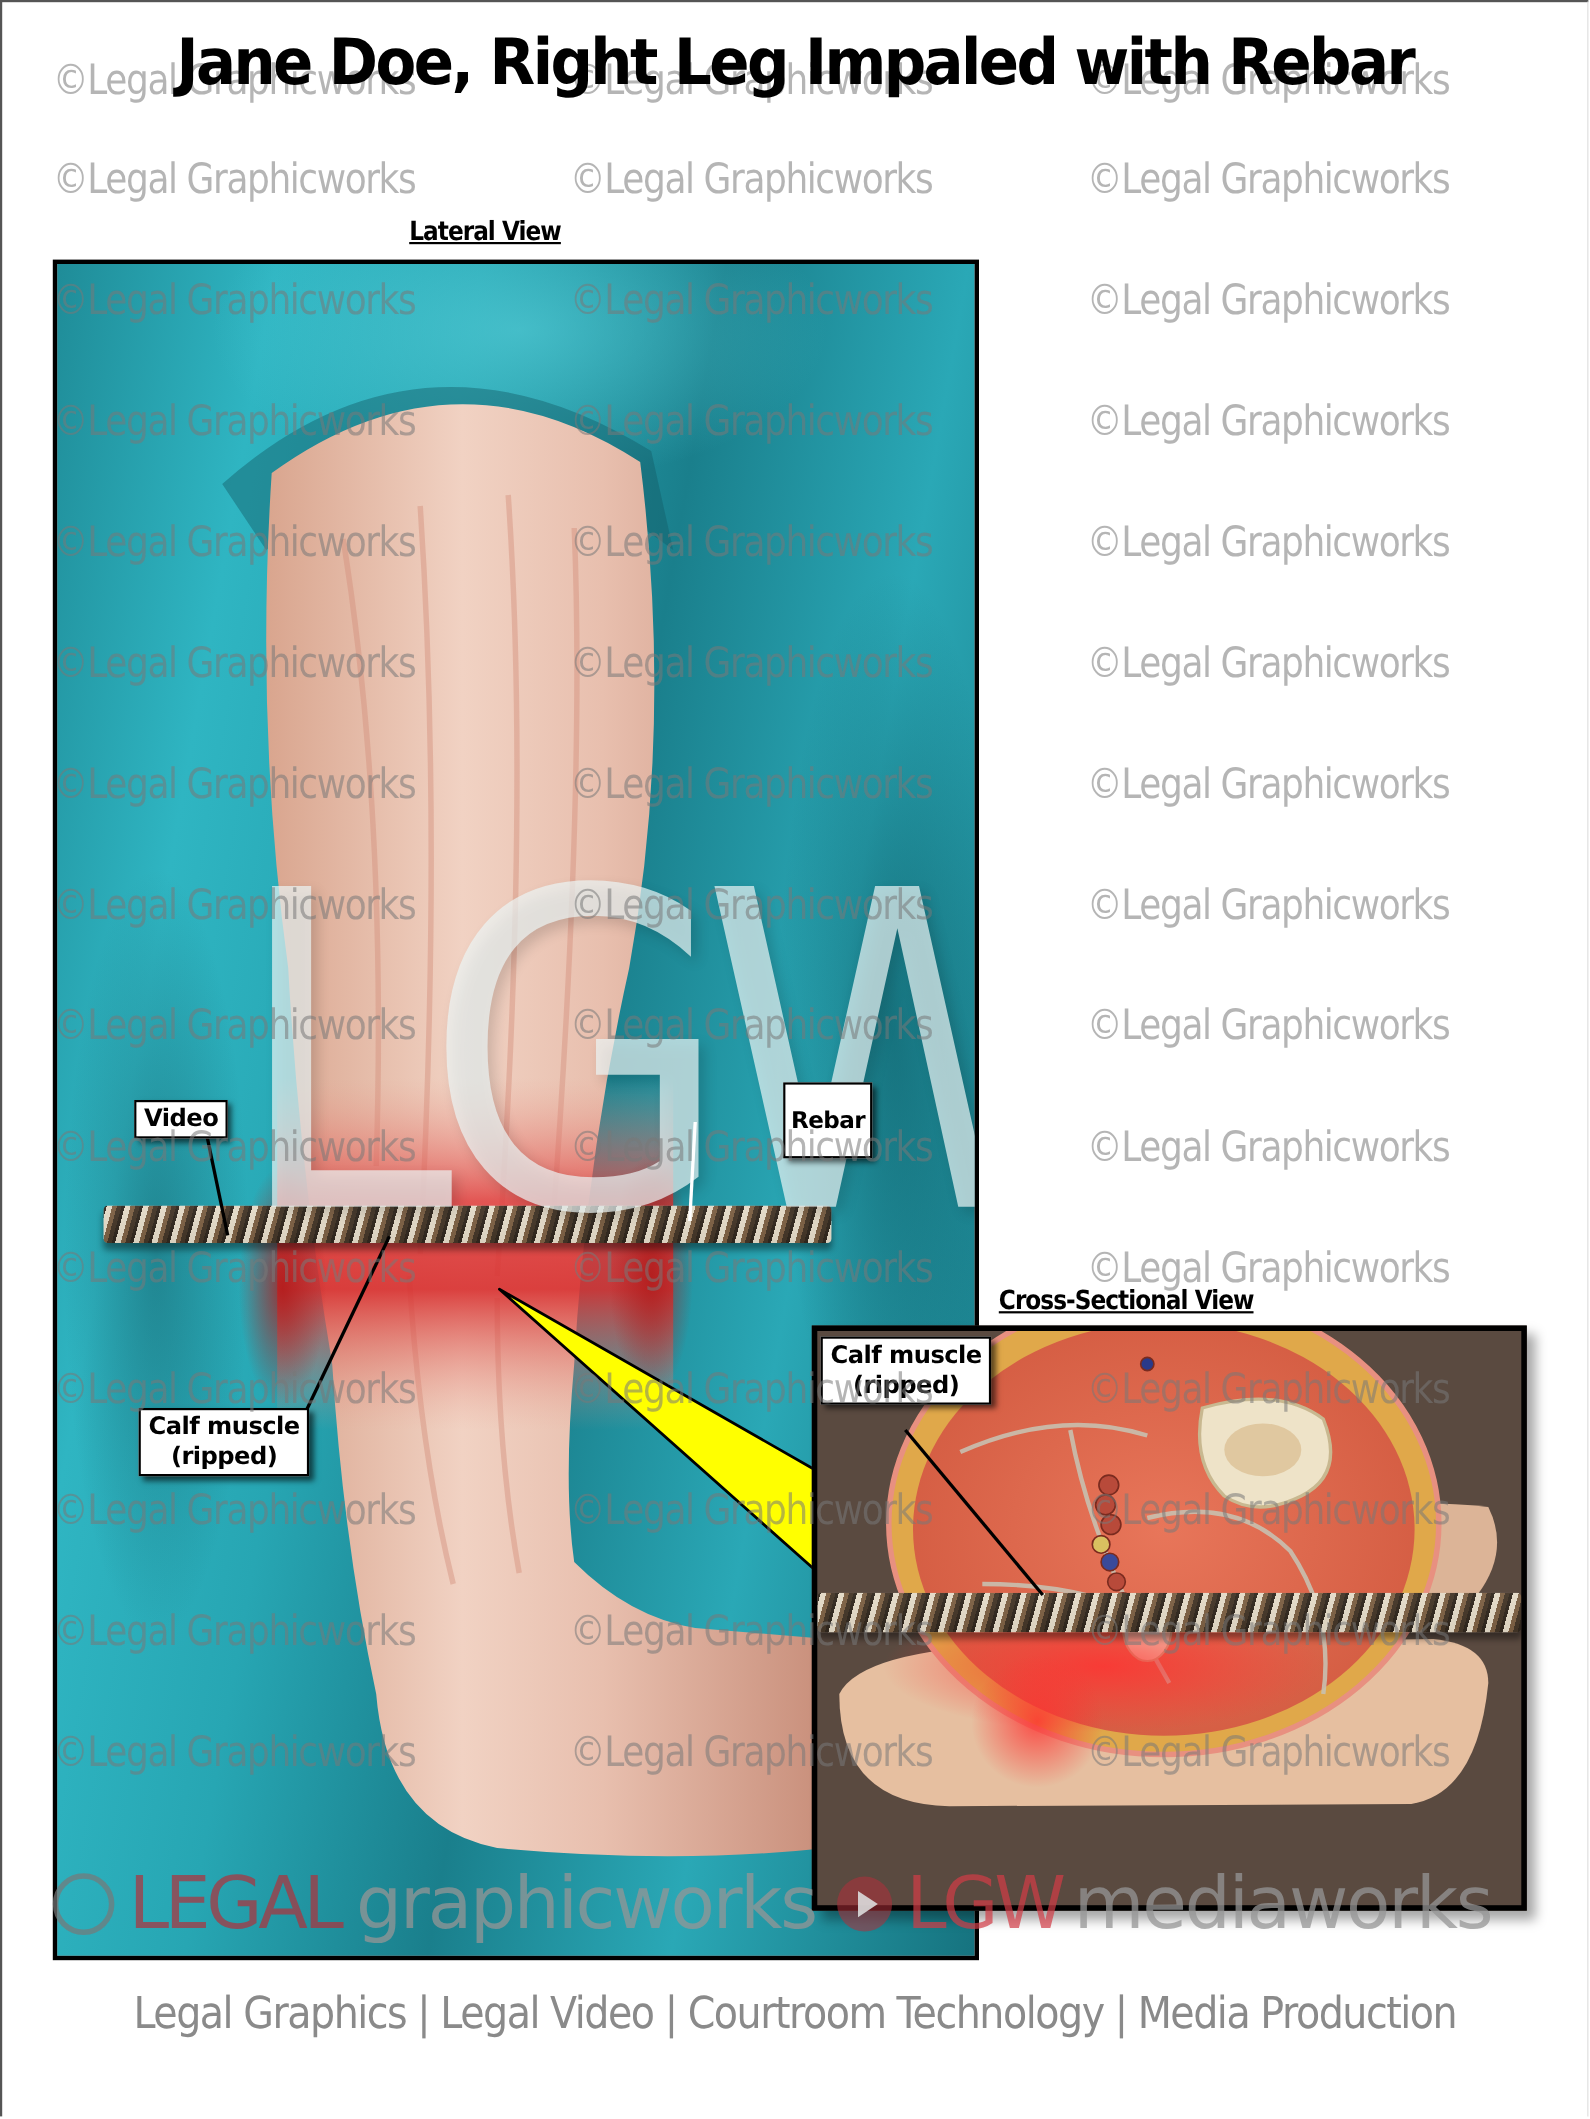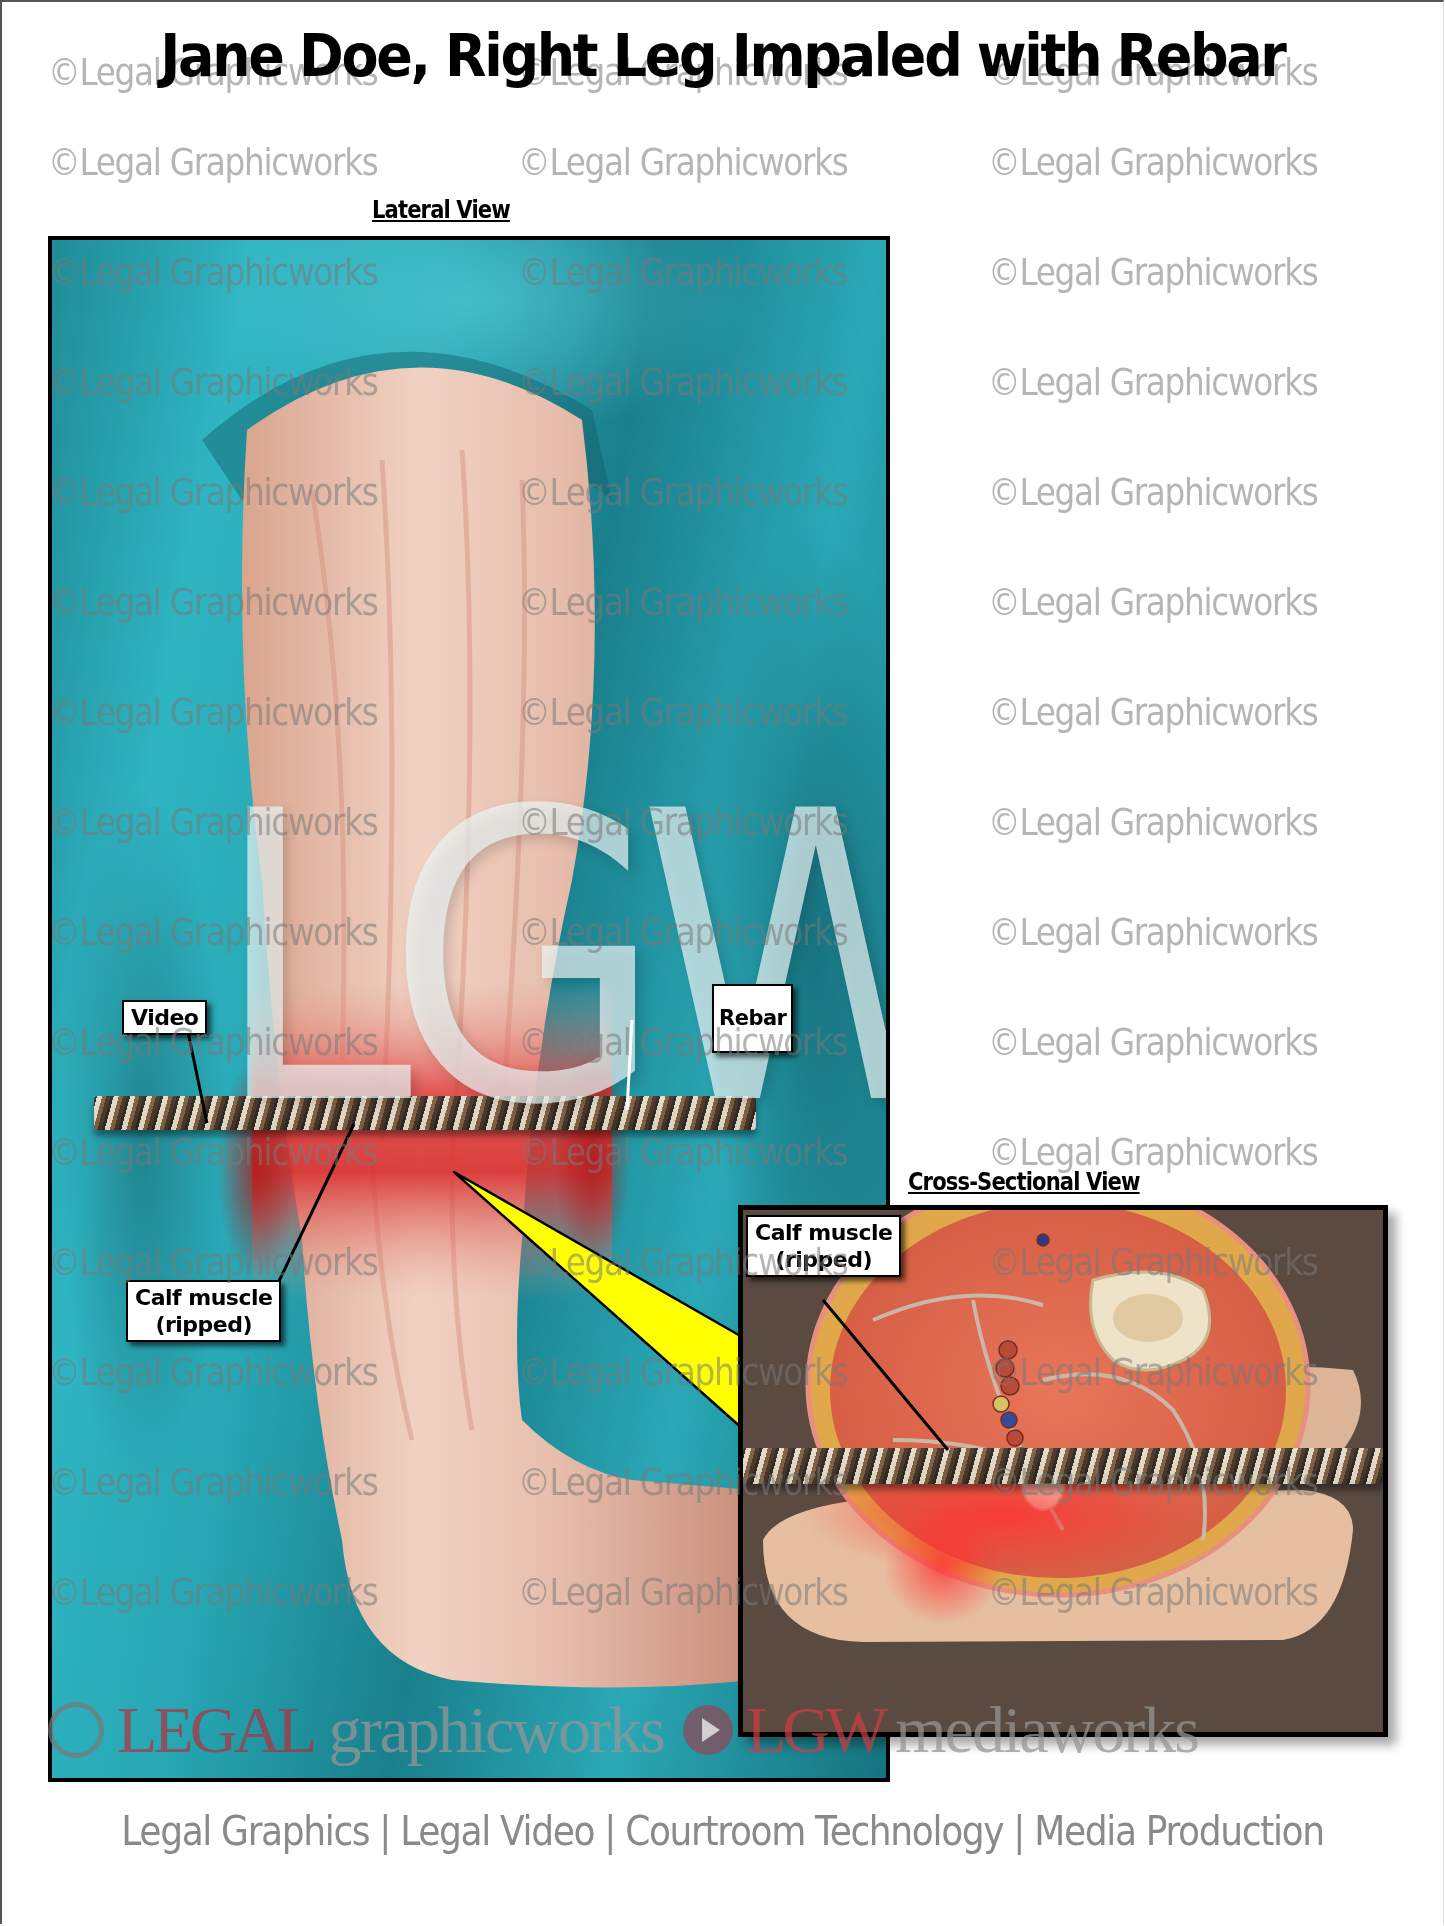--- a/index.html
+++ b/index.html
@@ -17,21 +17,21 @@
       linear-gradient(100deg,#1f8c98 0%,#2fb5c2 18%,#27a6b3 35%,#1a7f8c 55%,#2aa8b6 75%,#16737f 100%);}
   .cs-panel{position:absolute;left:738px;top:1205px;width:640px;height:522px;border:5px solid #000;background:#5a4a40;overflow:hidden;z-index:3;box-shadow:8px 8px 10px rgba(0,0,0,0.35);}
   .callout{position:absolute;background:#fff;border:2.5px solid #000;font-family:"DejaVu Sans",sans-serif;font-weight:bold;font-size:22px;color:#000;text-align:center;line-height:27px;padding:2px 7px;box-shadow:4px 4px 5px rgba(0,0,0,0.6);z-index:7;letter-spacing:-0.5px;}
   .rebar{position:absolute;height:34px;border-radius:4px;
     background:
       repeating-linear-gradient(105deg, rgba(40,30,20,0.9) 0 3px, rgba(230,220,200,0.9) 3px 8px, rgba(120,90,60,0.9) 8px 12px, rgba(60,45,30,0.9) 12px 16px),
       linear-gradient(#ddd,#666);
     box-shadow:0 6px 6px rgba(0,0,0,0.4);}
   .tagline{position:absolute;left:0;top:1808px;width:1445px;text-align:center;font-family:"DejaVu Sans",sans-serif;font-size:40px;color:#8a8a8a;letter-spacing:-1.5px;transform:scaleX(0.9);transform-origin:center;z-index:6;}
   .logo-bar{position:absolute;left:48px;top:1692px;width:1390px;height:80px;z-index:6;font-family:"DejaVu Sans",sans-serif;white-space:nowrap;}
-  .logo-bar span{font-size:66px;letter-spacing:-2px;vertical-align:middle;font-family:Liberation Serif, serif;}
+  .logo-bar span{font-size:66px;letter-spacing:-2px;vertical-align:middle;}
 </style>
 </head>
 <body>
 
 <div class="frame"></div>
 
 <div class="title">Jane Doe, Right Leg Impaled with Rebar</div>
 
 <div class="section-label" style="left:372px;top:196px;">Lateral View</div>
 

